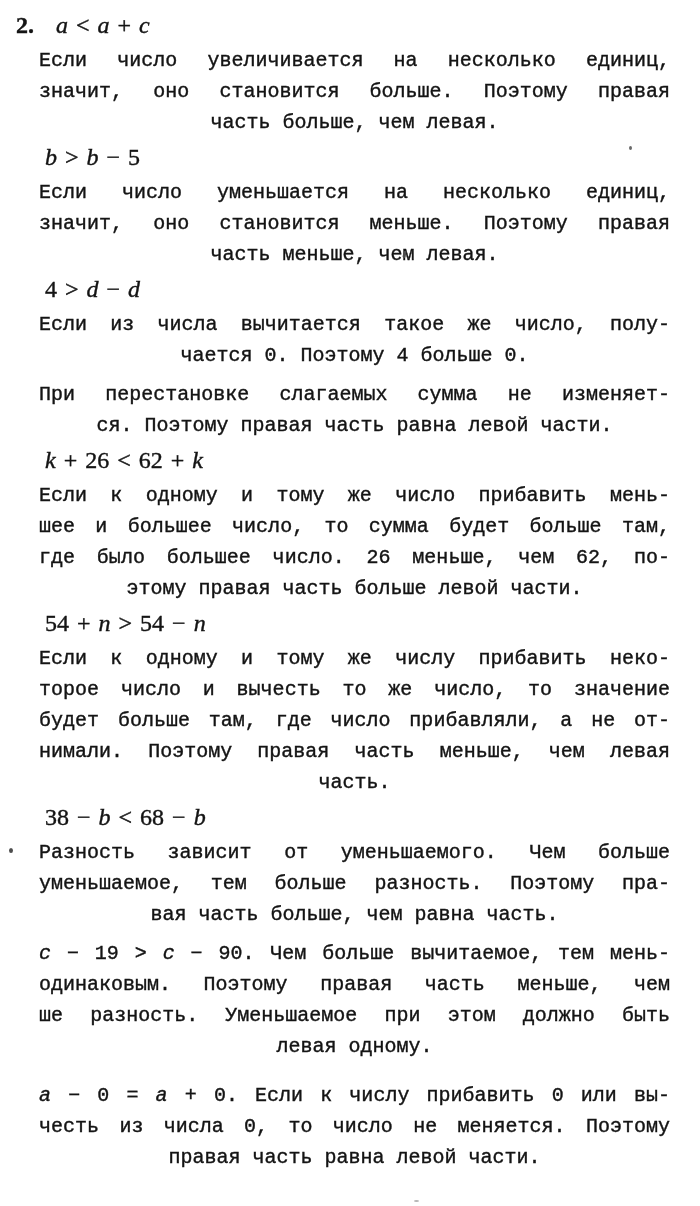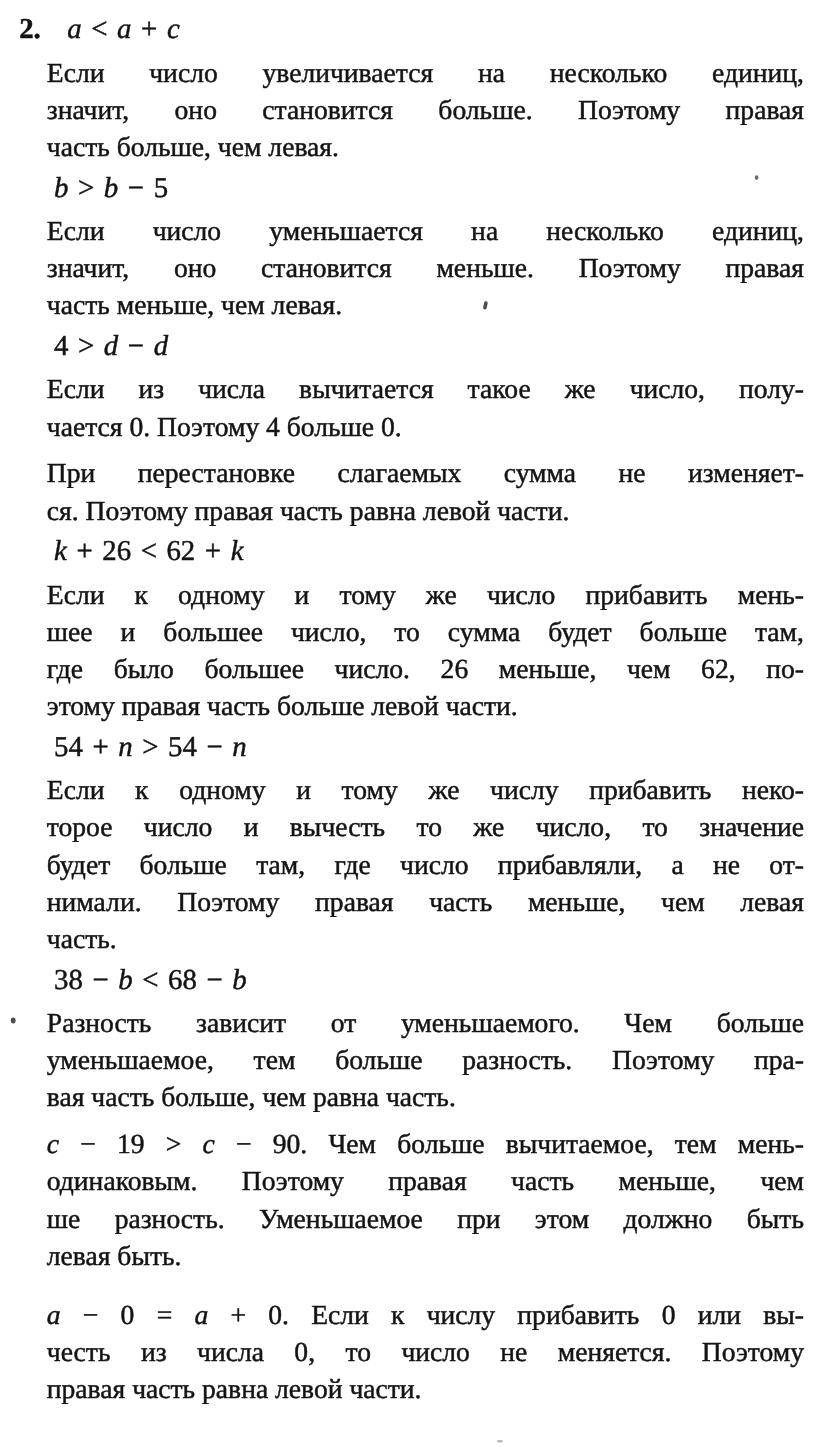--- a/index.html
+++ b/index.html
@@ -25,26 +25,26 @@
     white-space: pre;
     word-spacing: 2px;
   }
   .formula i { font-style: italic; }
   .formula.first { position: relative; padding-left: 17px; }
   .item-number {
     position: absolute;
     left: -23px; top: 0;
     font-weight: 700;
   }
-  .paragraph { font-size: 23px; line-height: 31px; }
+  .paragraph { font-size: 20px; line-height: 31px; font-family: Liberation Mono, monospace; }
   .paragraph + .paragraph { margin-top: 8px; }
   .paragraph + .paragraph:last-child { margin-top: 18px; }
   .paragraph i { font-style: italic; }
   .line { text-align: justify; text-align-last: justify; }
-  .line.last { text-align: left; text-align-last: auto; }
+  .line.last { text-align: center; text-align-last: auto; }
   .speck { position: absolute; background: #6a6a6a; border-radius: 50%; }
   .speck.s1 { left: 629px; top: 146px; width: 3px; height: 4px; }
   .speck.s2 { left: 403px; top: 251px; width: 3px; height: 7px; border-radius: 2px; transform: rotate(12deg); background: #4d4d4d; }
   .speck.s3 { left: 9px;  top: 848px; width: 4px; height: 5px; background: #4d4d4d; }
   .speck.s4 { left: 414px; top: 1200px; width: 5px; height: 2px; background: #b5b5b5; }
 </style>
 </head>
 <body>
 
 <div class="page">
@@ -88,21 +88,21 @@
       <div class="formula"><span>38 − <i>b</i> &lt; 68 − <i>b</i></span></div>
       <div class="paragraph">
         <div class="line">Разность зависит от уменьшаемого. Чем больше</div>
         <div class="line">уменьшаемое, тем больше разность. Поэтому пра-</div>
         <div class="line last">вая часть больше, чем равна часть.</div>
       </div>
       <div class="paragraph">
         <div class="line"><i>c</i> − 19 &gt; <i>c</i> − 90. Чем больше вычитаемое, тем мень-</div>
         <div class="line">одинаковым. Поэтому правая часть меньше, чем</div>
         <div class="line">ше разность. Уменьшаемое при этом должно быть</div>
-        <div class="line last">левая быть.</div>
+        <div class="line last">левая одному.</div>
       </div>
       <div class="paragraph">
         <div class="line"><i>a</i> − 0 = <i>a</i> + 0. Если к числу прибавить 0 или вы-</div>
         <div class="line">честь из числа 0, то число не меняется. Поэтому</div>
         <div class="line last">правая часть равна левой части.</div>
       </div>
     </div>
   <div class="speck s1"></div>
   <div class="speck s2"></div>
   <div class="speck s3"></div>

